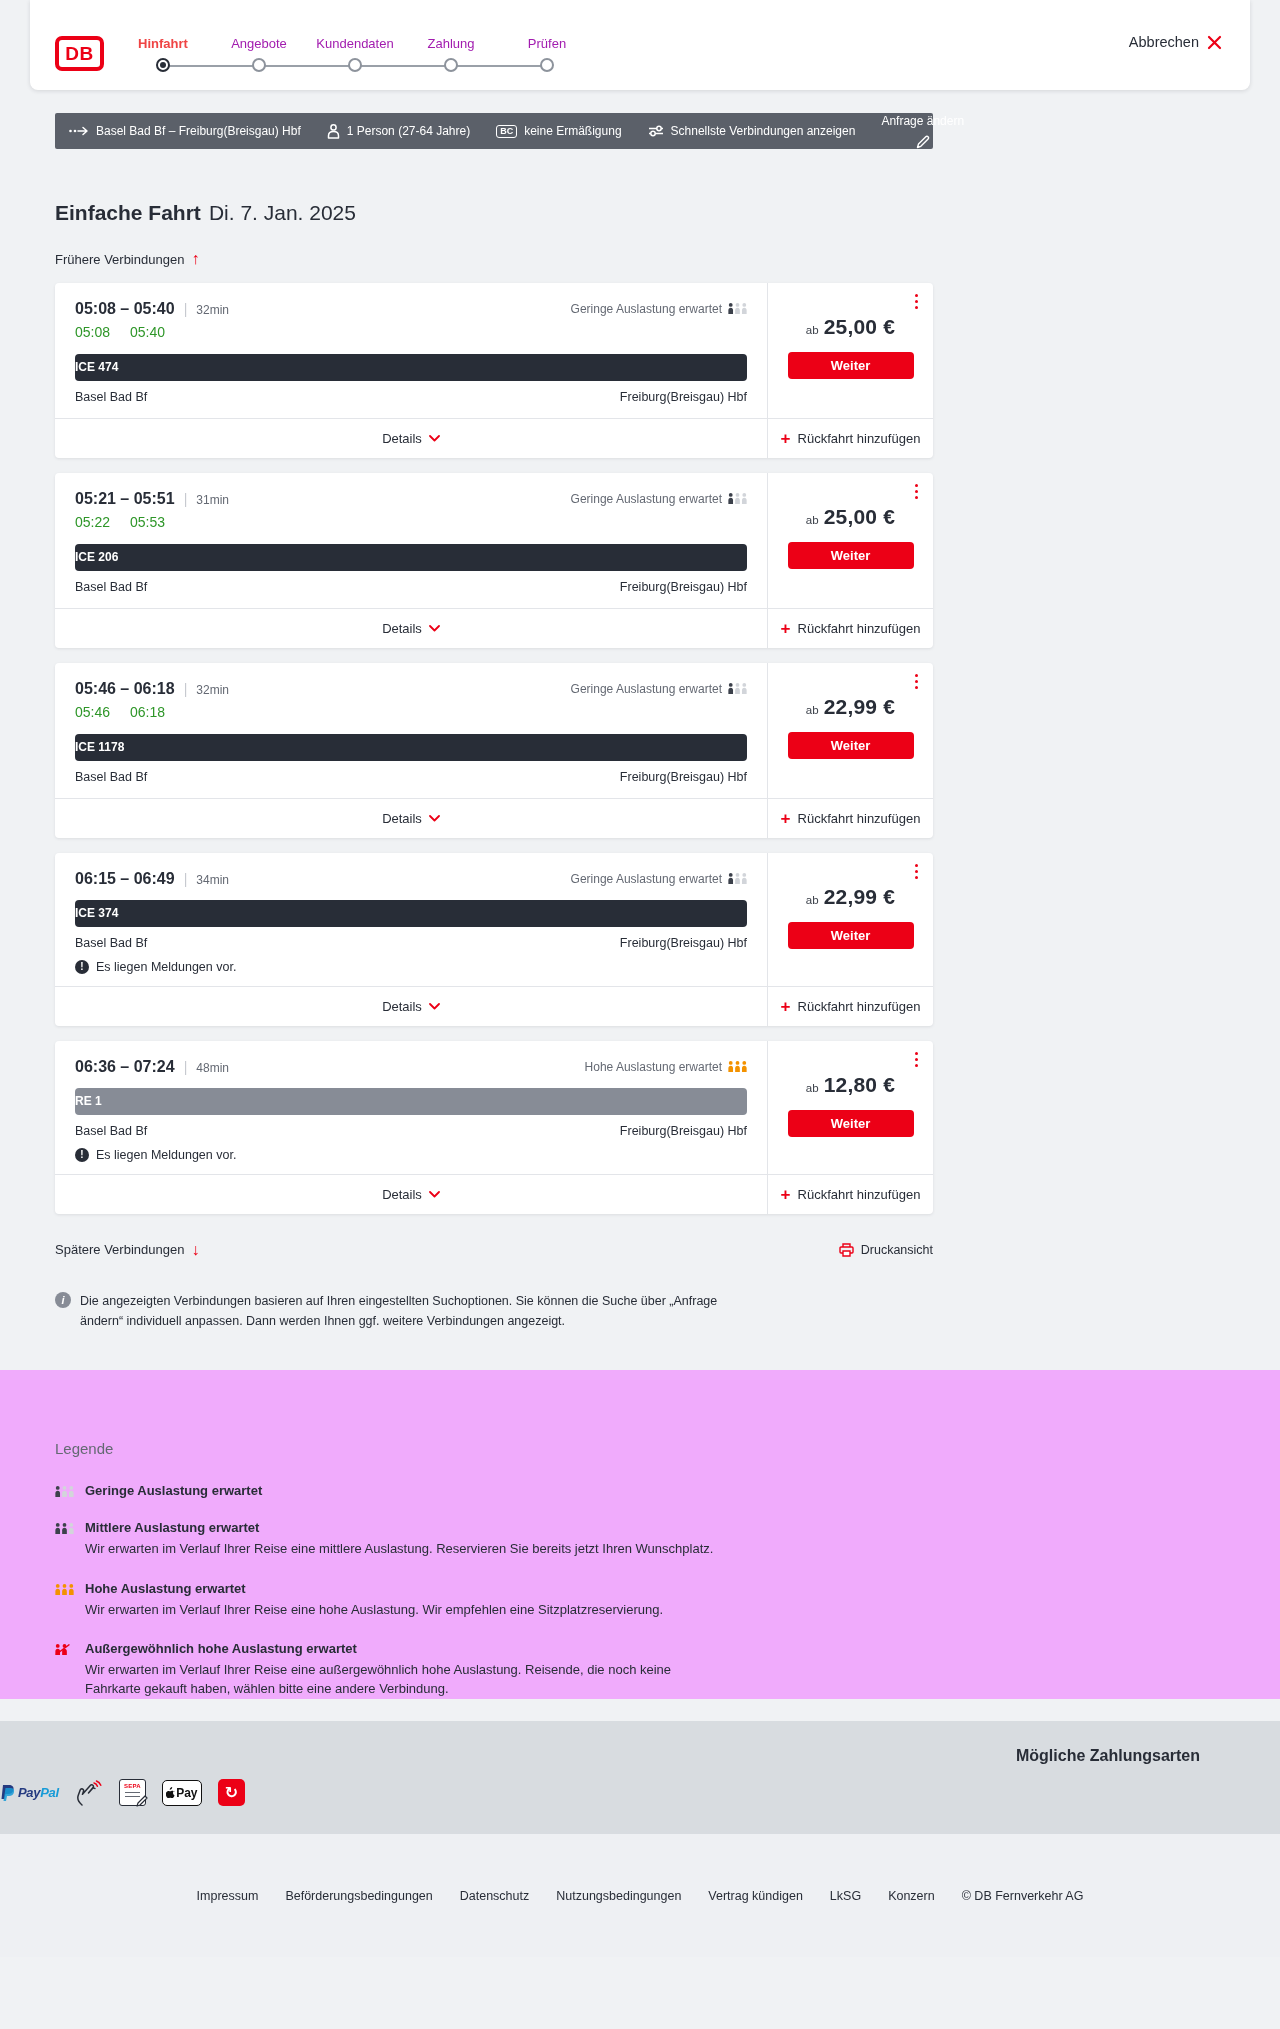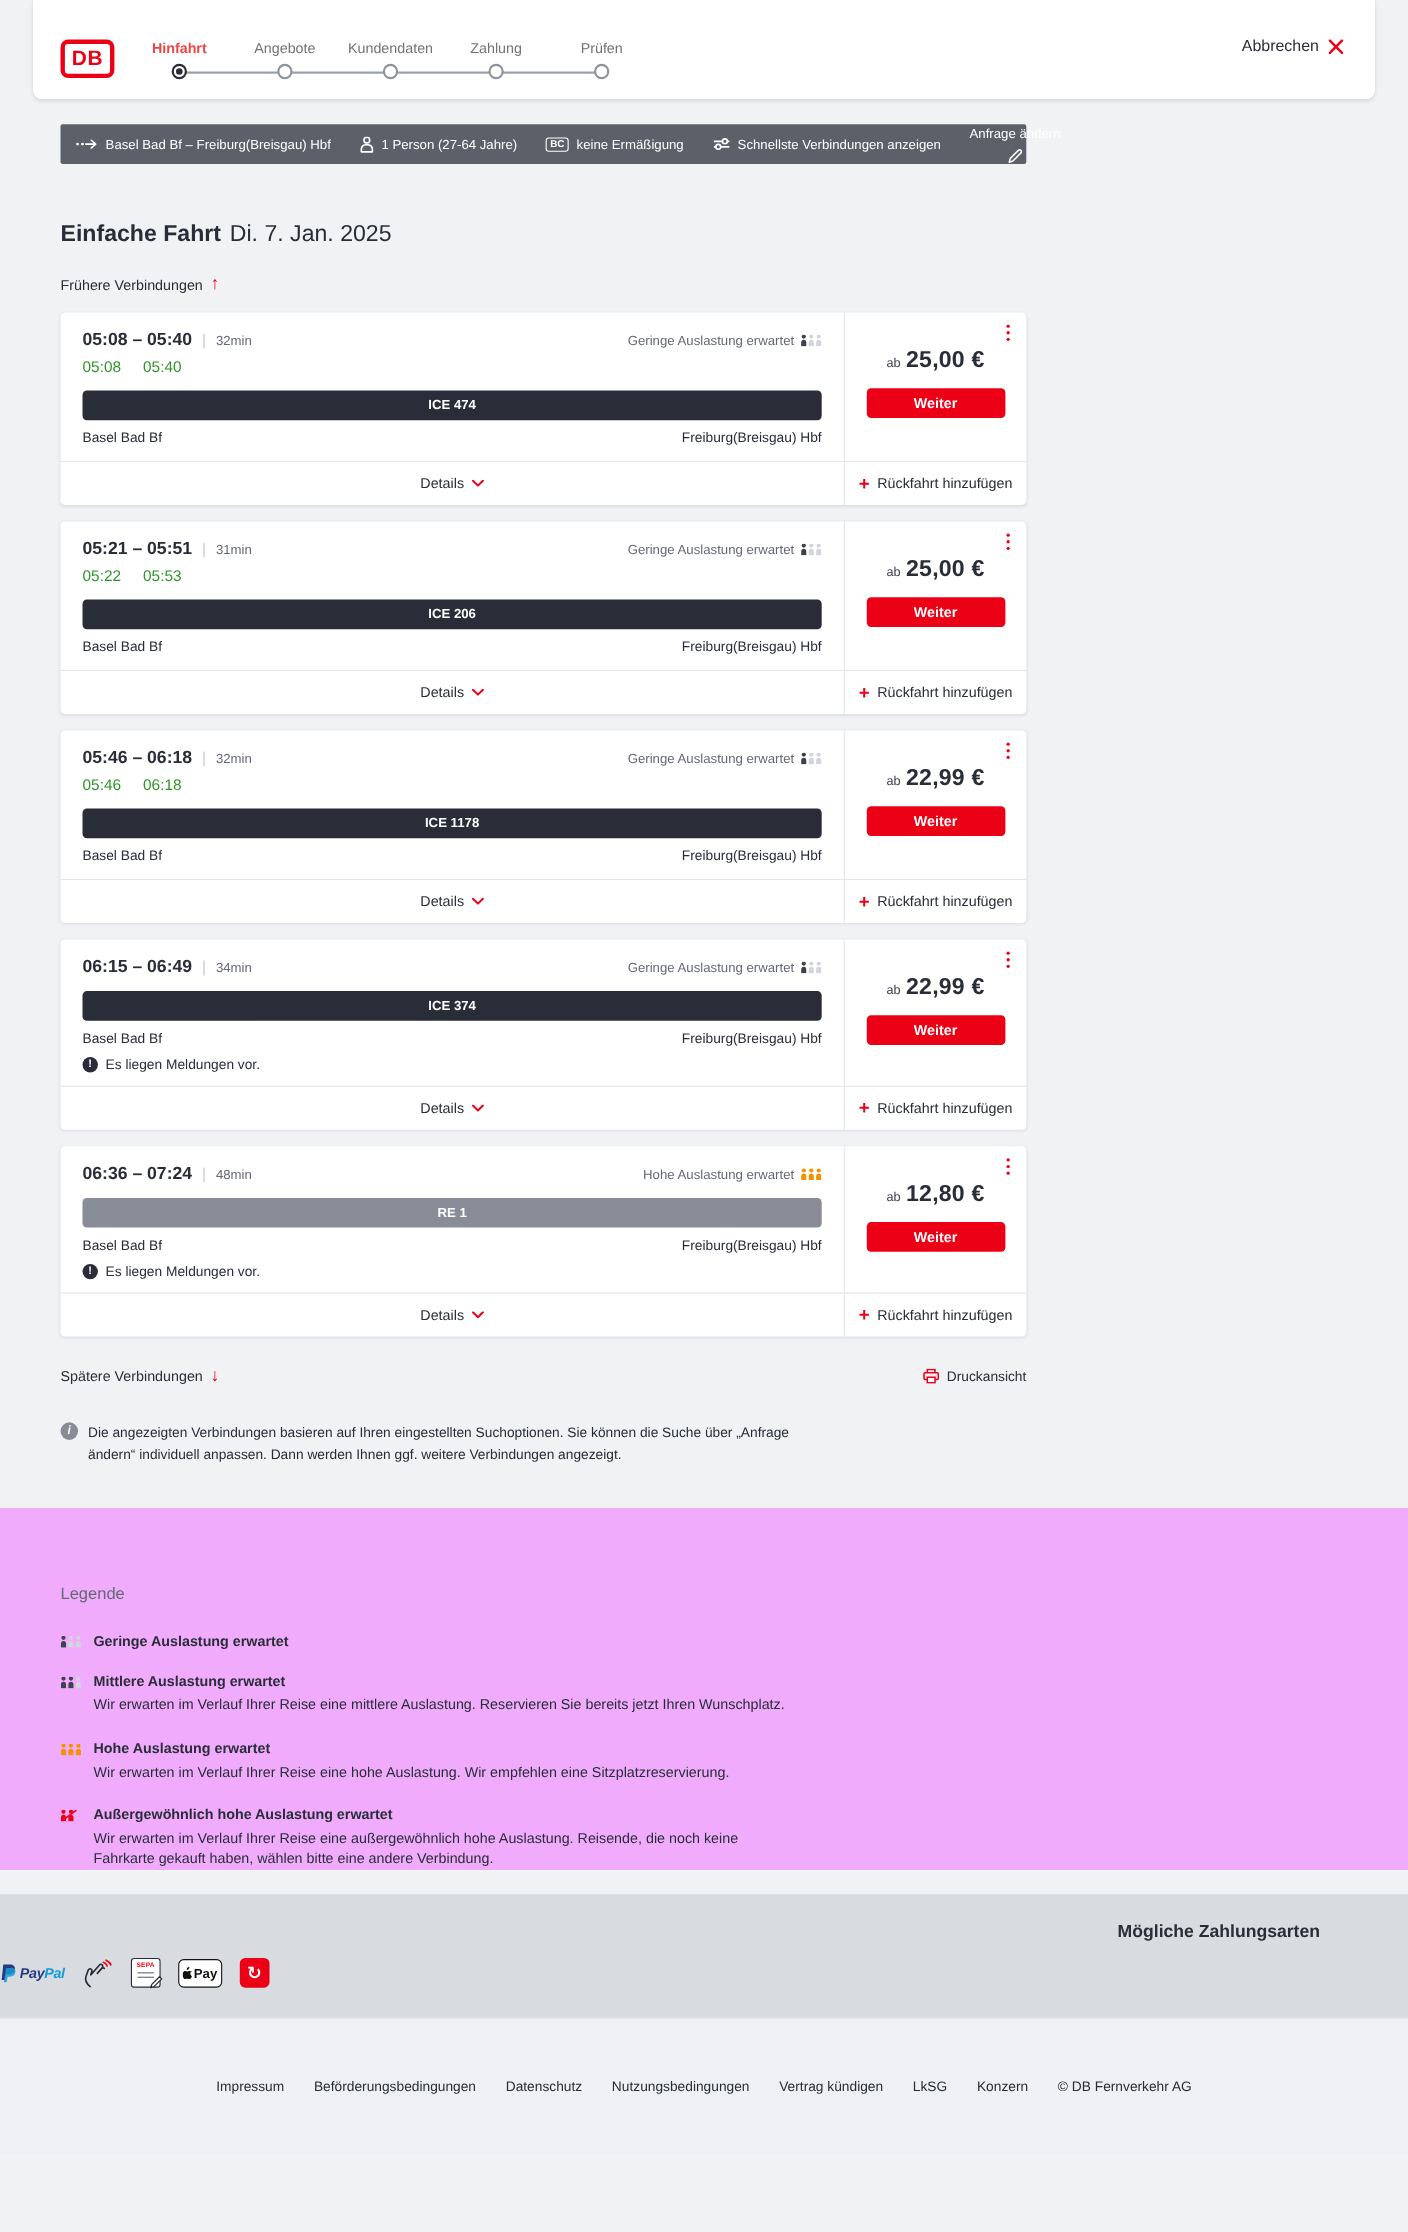--- a/index.html
+++ b/index.html
@@ -21,21 +21,21 @@
     position: absolute; left: 25px; top: 36px;
     width: 49px; height: 35px; border: 4px solid #ec0016; border-radius: 7px;
     background: #fff; display: flex; align-items: center; justify-content: center;
     color: #ec0016; font-weight: 700; font-size: 19px; letter-spacing: .5px;
   }
   .steps { position: relative; margin-left: 85px; display: flex; padding-top: 22px; }
   .steps .connector {
     position: absolute; left: 48px; right: 48px; top: 51px; height: 2px; background: #9aa0a8;
   }
   .step { width: 96px; text-align: center; position: relative; cursor: pointer; }
-  .step .slabel { display: block; font-size: 13px; color: #737373; margin-bottom: 7px; }
+  .step .slabel { display: block; font-size: 13px; color: #a21caf; margin-bottom: 7px; }
   .step.active .slabel { color: #ef4444; font-weight: 700; }
   .dot {
     position: relative; z-index: 2; display: inline-block; width: 14px; height: 14px;
     border-radius: 50%; background: #fff; border: 2px solid #8d939c;
   }
   .step.active .dot { border: 2px solid #282d37; }
   .step.active .dot::after {
     content: ""; position: absolute; left: 2px; top: 2px; width: 6px; height: 6px;
     border-radius: 50%; background: #282d37;
   }
@@ -78,21 +78,21 @@
   .row-times { display: flex; justify-content: space-between; align-items: center; height: 22px; }
   .times-left { display: flex; align-items: baseline; gap: 9px; }
   .times { font-size: 16px; font-weight: 700; }
   .t-sep { color: #c7cad0; font-size: 14px; }
   .dur { font-size: 12px; color: #646973; }
   .occ-label { display: flex; align-items: center; gap: 6px; font-size: 12px; color: #646973; }
   .row-rt { display: flex; gap: 20px; color: #2e9628; font-size: 14px; height: 24px; align-items: center; }
   .band {
     height: 27px; margin-top: 10px; border-radius: 4px; background: #282d37;
     color: #fff; font-size: 12px; font-weight: 700;
-    display: flex; align-items: center; justify-content: center;
+    display: flex; align-items: center; justify-content: flex-start;
   }
   .band.gray { background: #878c96; }
   .row-st {
     display: flex; justify-content: space-between; font-size: 12.5px; color: #282d37;
     margin-top: 9px; padding-bottom: 14px;
   }
   .row-msg { display: flex; align-items: center; gap: 7px; font-size: 12.5px; margin: -4px 0 12px; }
   .msg-ico {
     width: 14px; height: 14px; border-radius: 50%; background: #282d37; color: #fff;
     font-size: 10px; font-weight: 700; display: inline-flex; align-items: center; justify-content: center;

